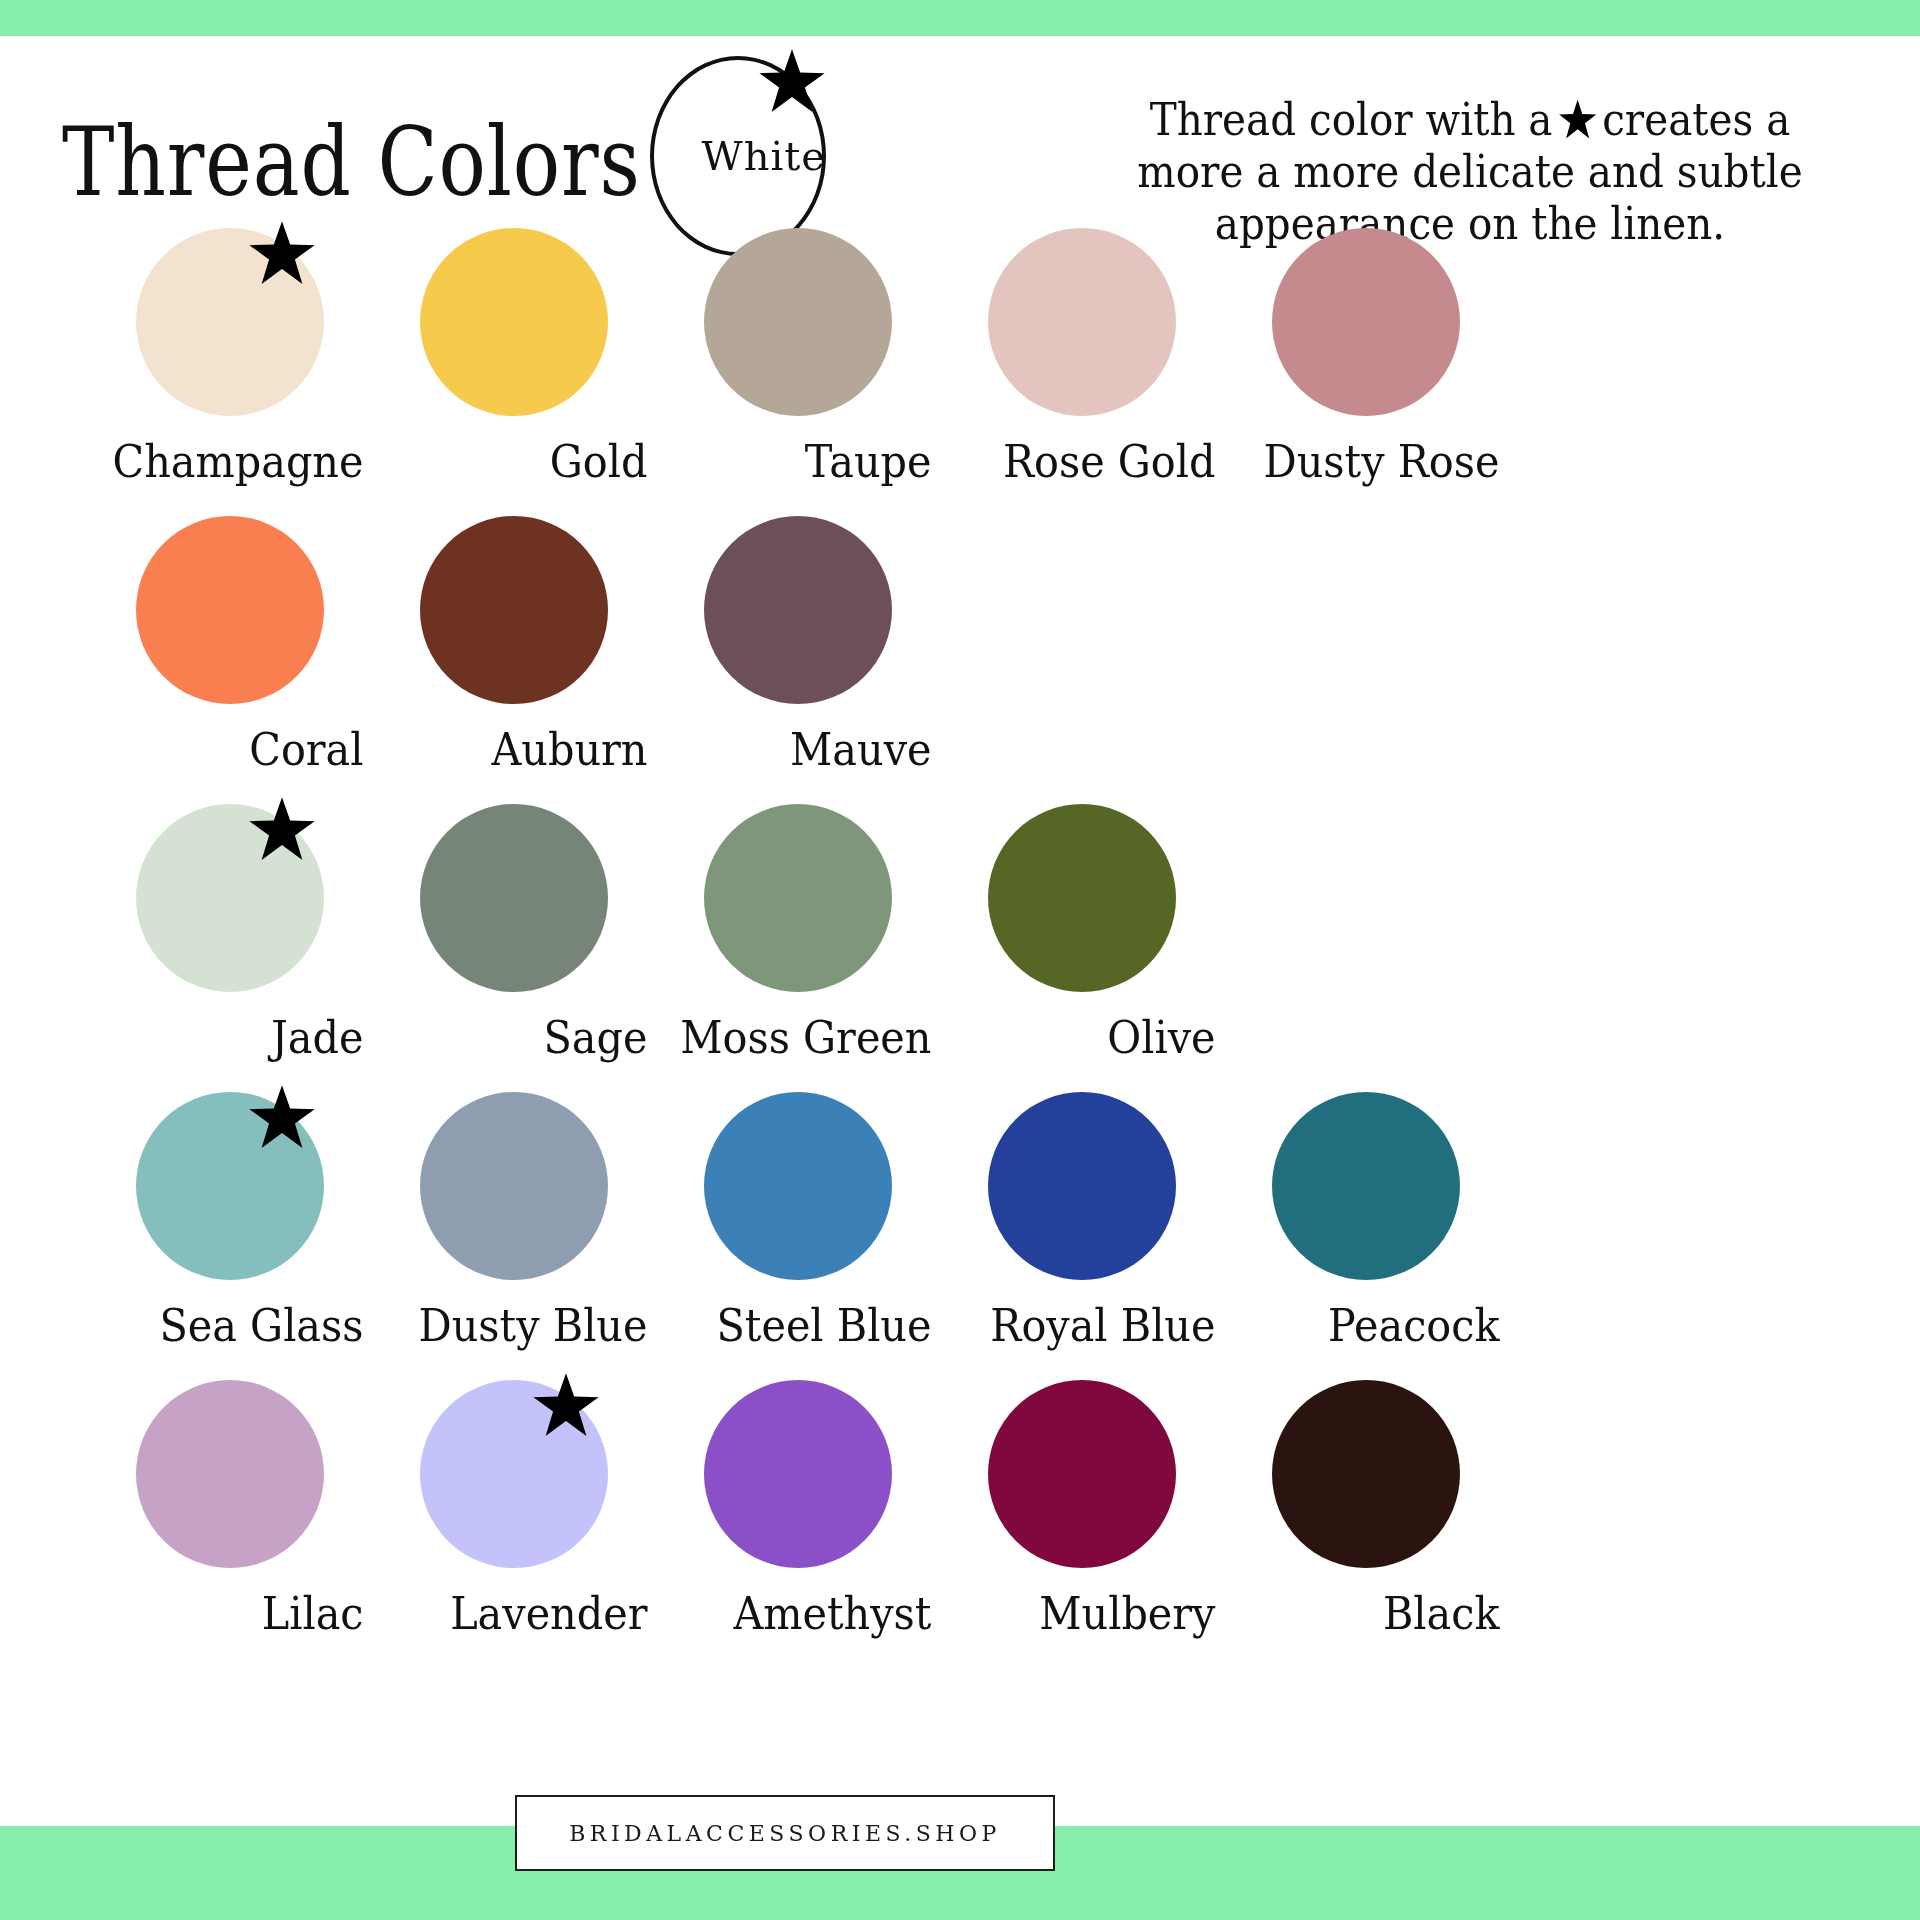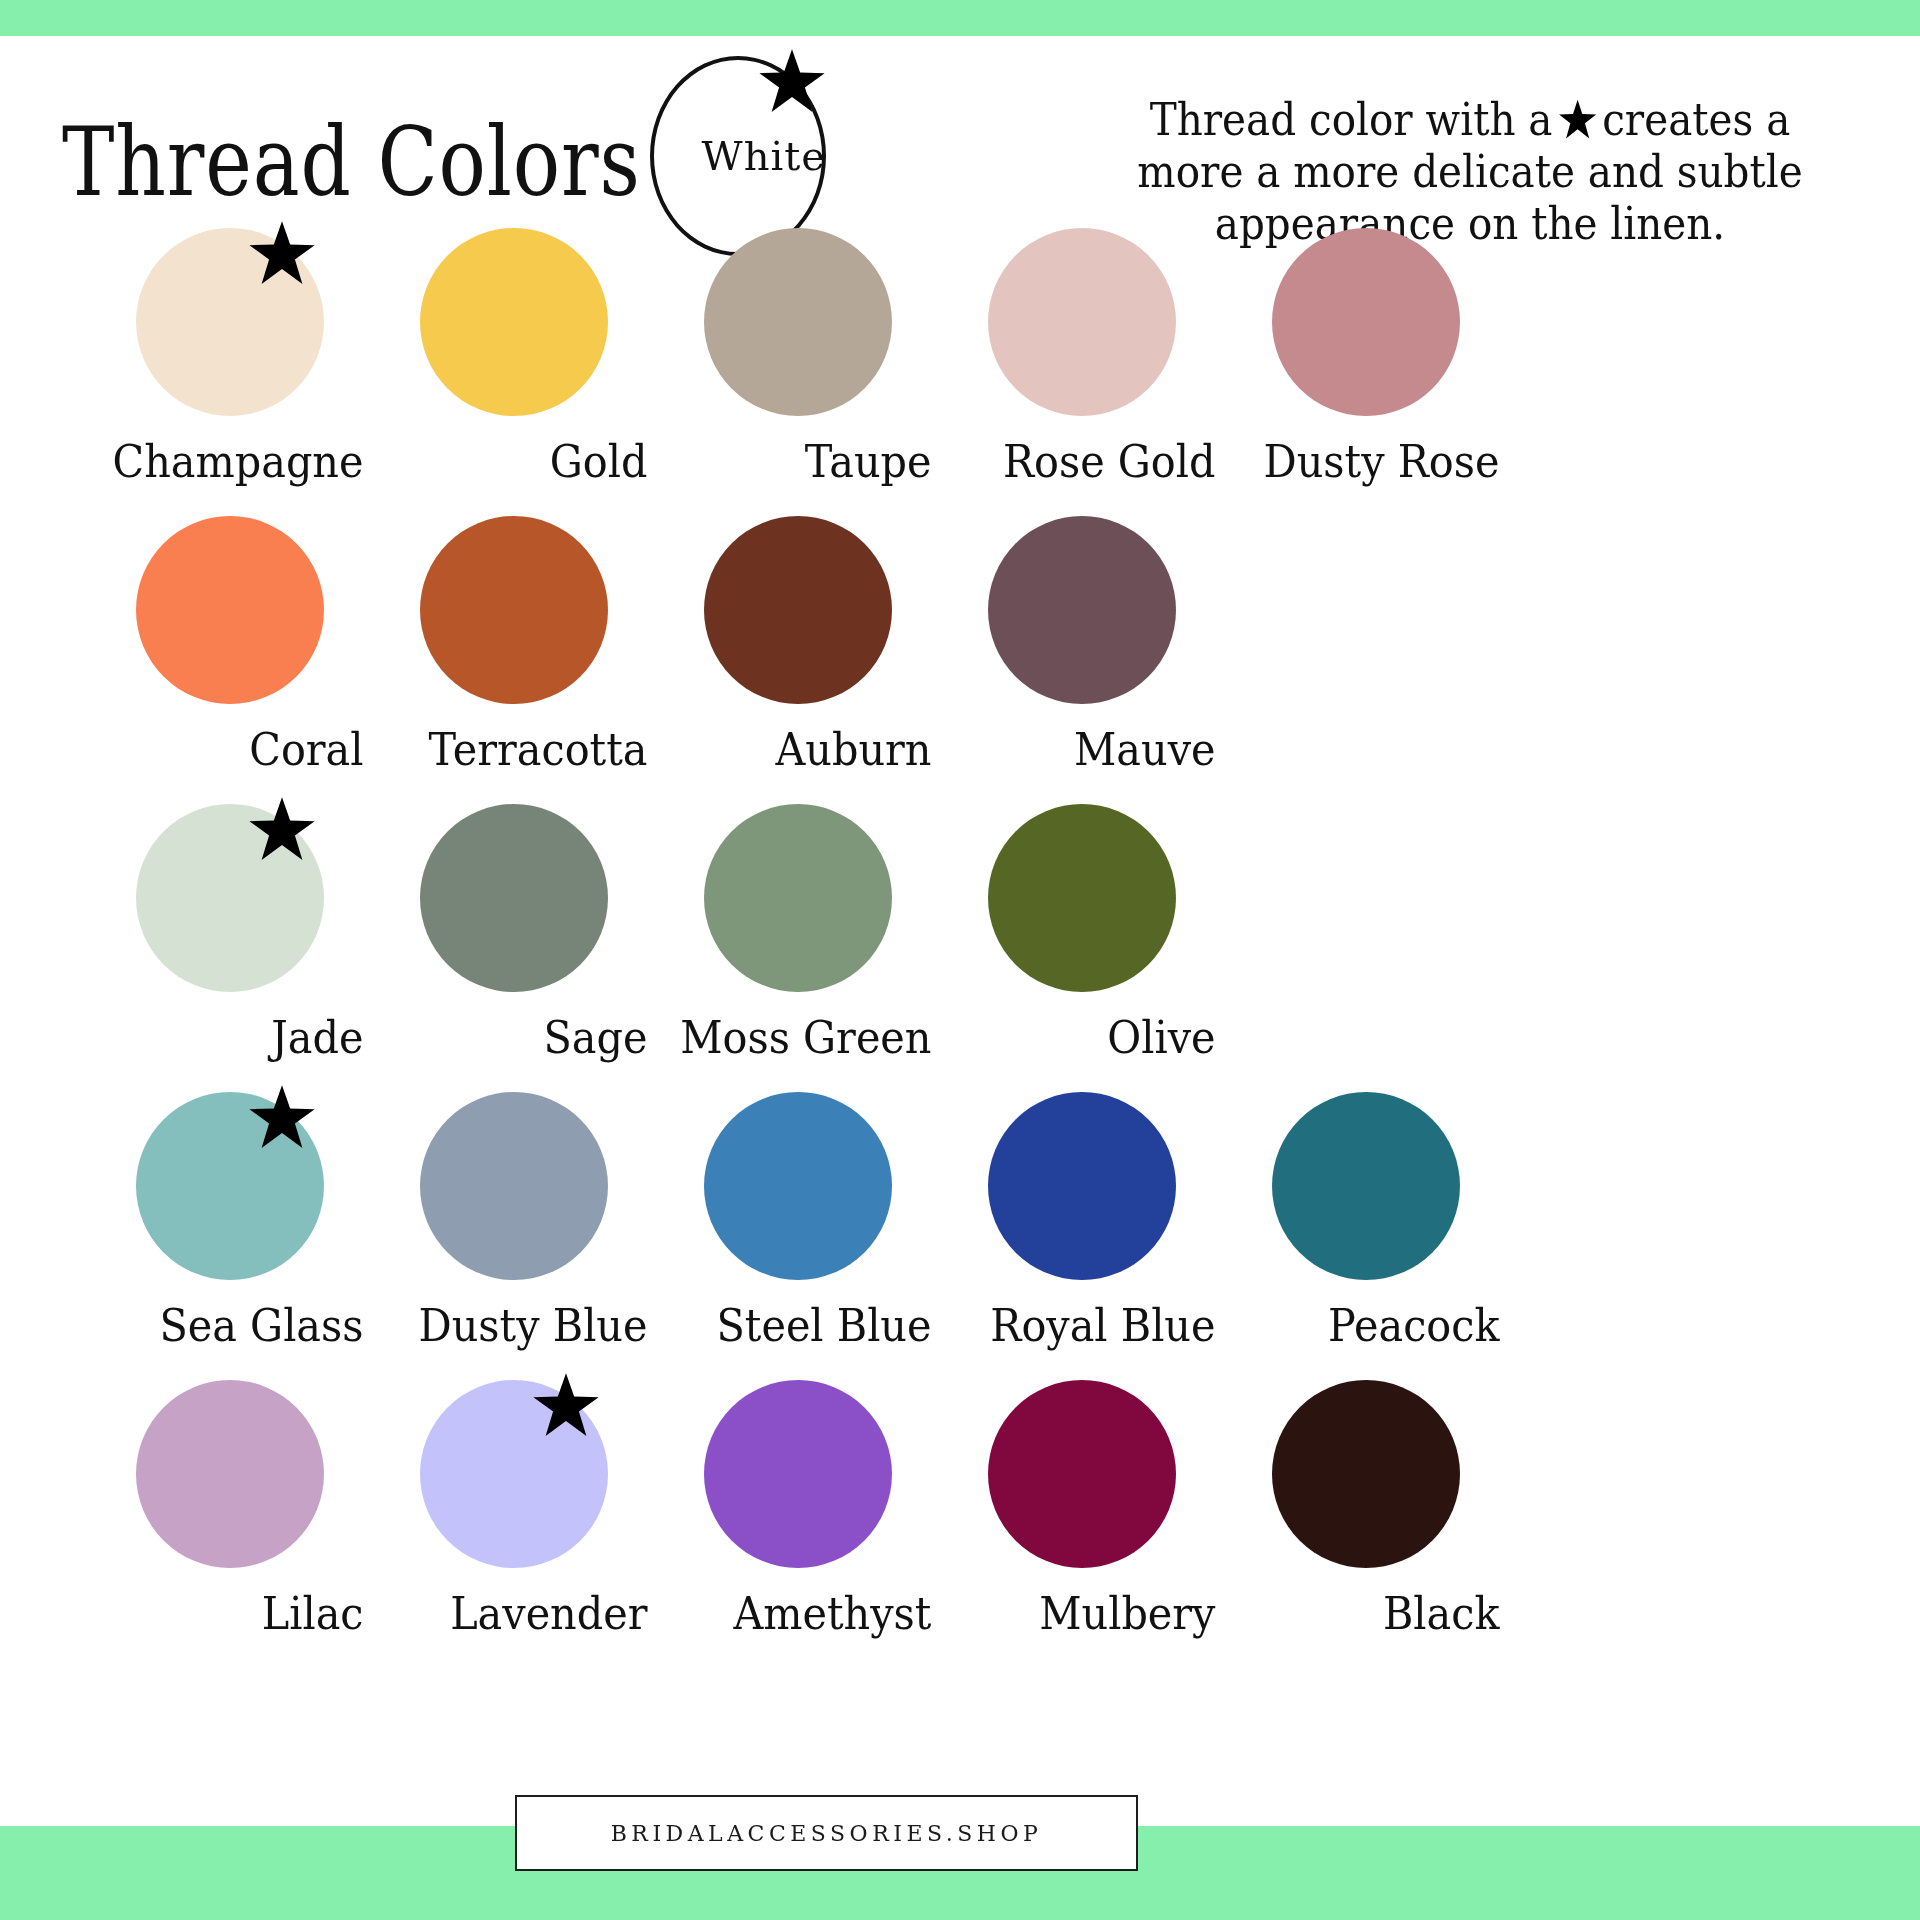--- a/index.html
+++ b/index.html
@@ -131,21 +131,21 @@
     color:#111111;
     letter-spacing:0px;
     white-space:nowrap;
     transform:scaleX(0.94);
   }
 
   
   #footer-box{
     position:absolute;
     left:515px; top:1795px;
-    width:623px; height:76px;
+    width:540px; height:76px;
     border:2px solid #1d1d1d;
     background:#ffffff;
     display:flex;
     align-items:center;
     justify-content:center;
   }
   #footer-text{
     font-family:"DejaVu Serif", serif;
     font-size:22px;
     letter-spacing:4.5px;
@@ -230,26 +230,20 @@
       </div>
       <div class="grid-row">
         <div class="cell">
           <div class="swatch-wrap">
             <div class="swatch" style="background: rgb(250, 127, 80);"></div>
           </div>
           <div class="cell-label">Coral</div>
         </div>
         <div class="cell">
           <div class="swatch-wrap">
-            <div class="swatch" style="background: rgb(182, 86, 41);"></div>
-          </div>
-          <div class="cell-label">Terracotta</div>
-        </div>
-        <div class="cell">
-          <div class="swatch-wrap">
             <div class="swatch" style="background: rgb(109, 51, 32);"></div>
           </div>
           <div class="cell-label">Auburn</div>
         </div>
         <div class="cell">
           <div class="swatch-wrap">
             <div class="swatch" style="background: rgb(108, 79, 87);"></div>
           </div>
           <div class="cell-label">Mauve</div>
         </div>

